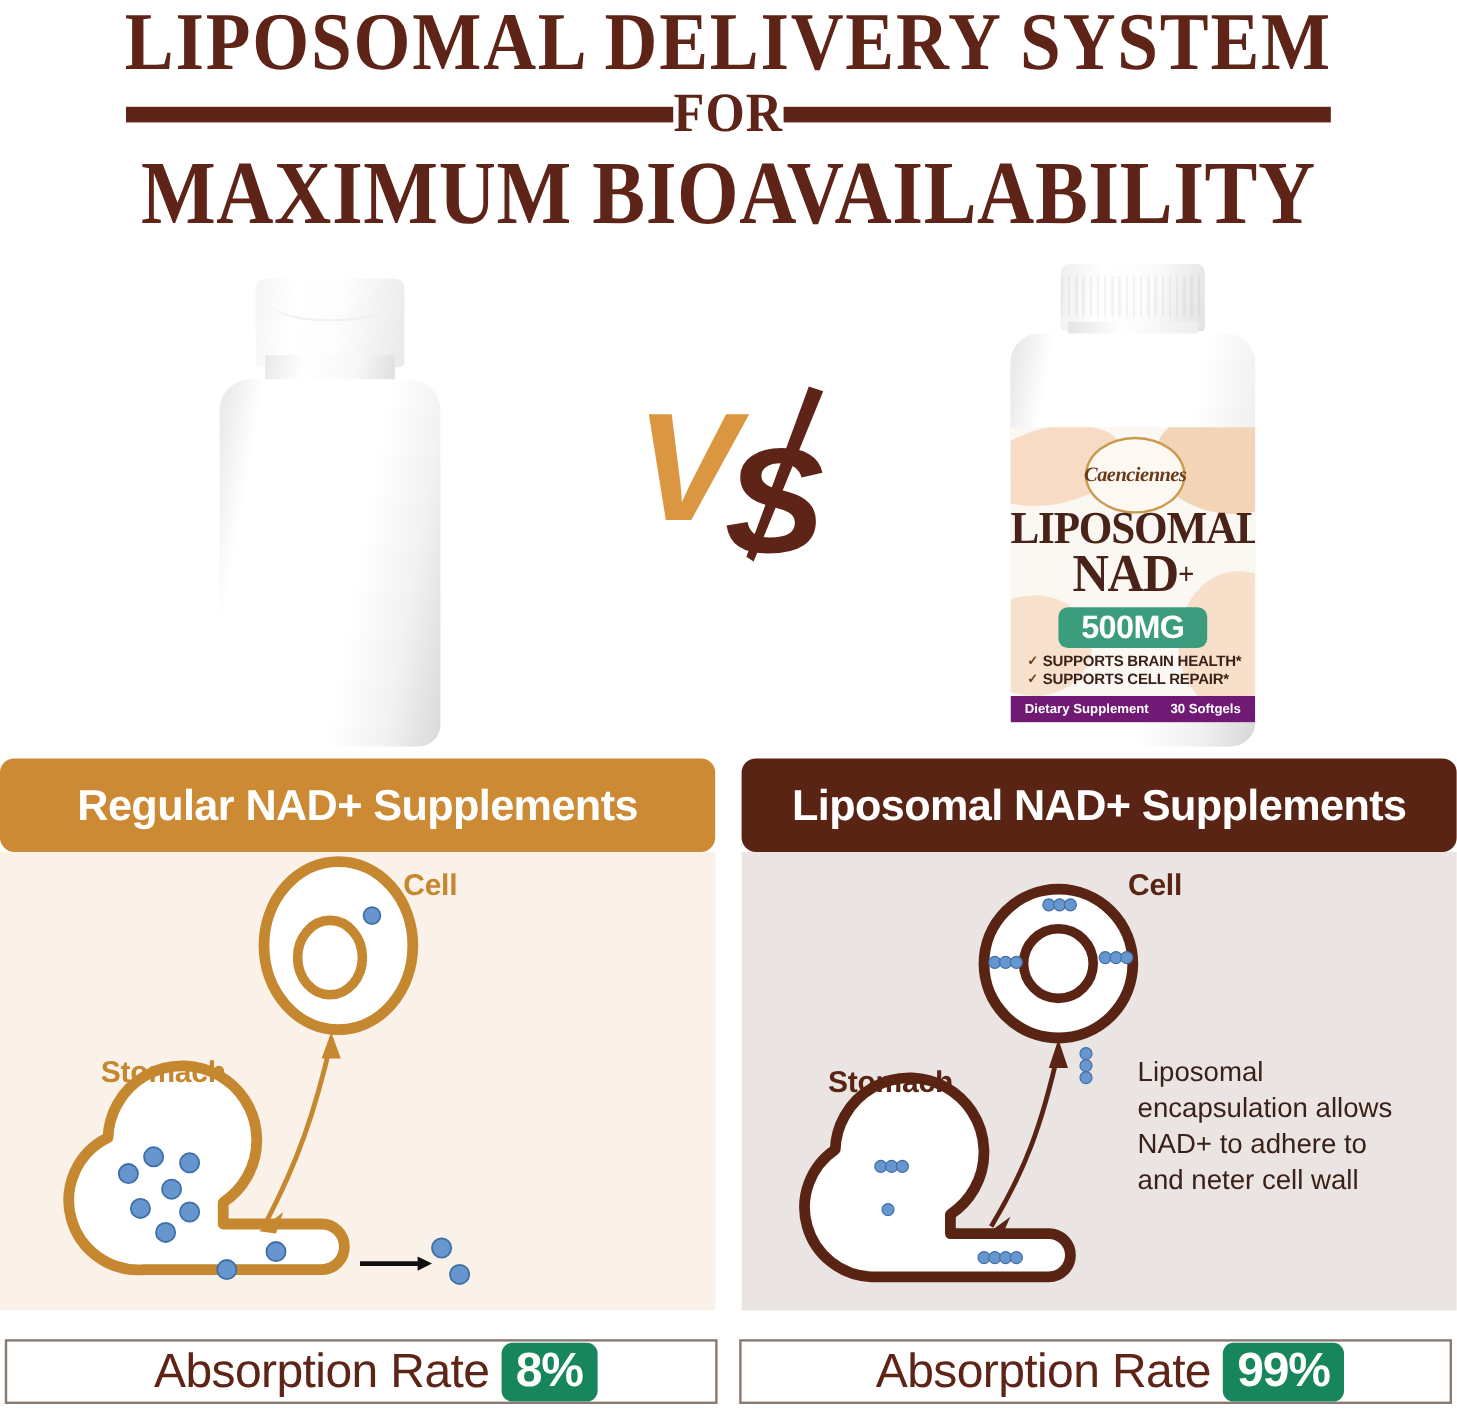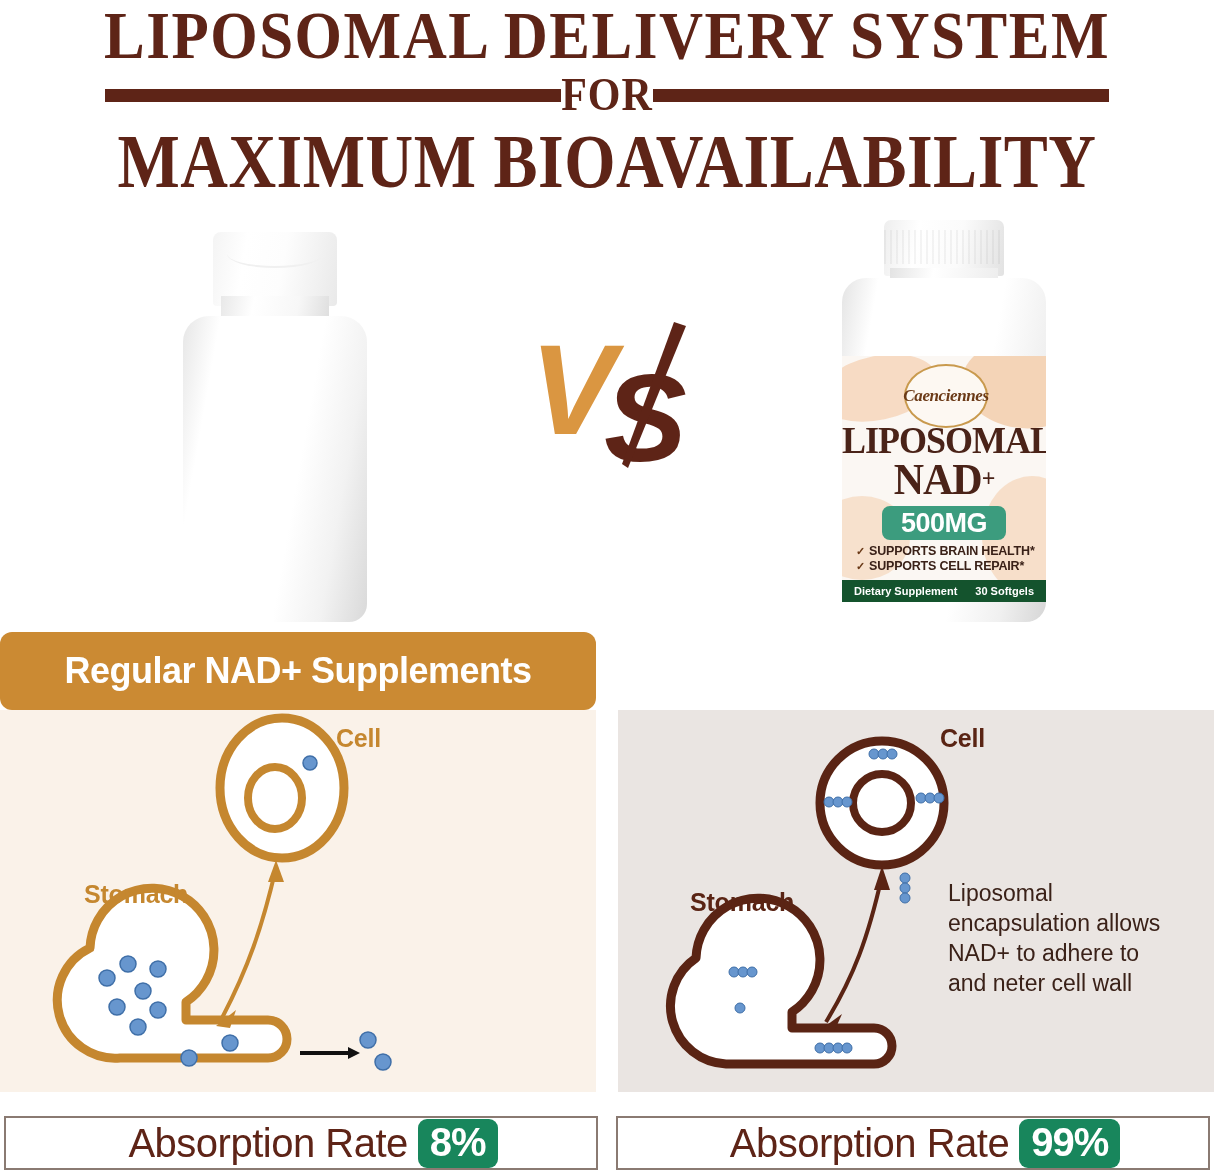--- a/index.html
+++ b/index.html
@@ -156,21 +156,21 @@
   }
   .bn-claims{position:absolute;left:14px;top:188px;width:182px;}
   .bn-claim{
     display:flex;align-items:center;gap:4px;
     font-size:12.5px;font-weight:bold;color:#3A2118;letter-spacing:-.2px;
     line-height:15px;
   }
   .bn-check{font-size:11px;color:#6B3A17;}
   .bn-footer{
     position:absolute;left:0;top:224px;width:204px;height:22px;
-    background:#14532d;display:flex;align-items:center;justify-content:space-between;
+    background:#701a75;display:flex;align-items:center;justify-content:space-between;
     padding:0 12px;box-sizing:border-box;
   }
   .bn-footer span{color:#fff;font-size:11px;font-weight:bold;}
 
   
   .panels{position:absolute;left:0;top:630px;width:1214px;height:482px;}
   .panel{position:absolute;top:0;width:596px;height:482px;}
   .panel.left{left:0;}
   .panel.right{left:618px;}
   .panel-header{
@@ -336,20 +336,21 @@
           <circle cx="383" cy="352" r="8" fill="#6796CE" stroke="#3F6FA8" stroke-width="1.5"></circle>
         </svg>
       </div>
 
       <div class="lbl lbl-cell" style="left:336px;top:14px;">Cell</div>
       <div class="lbl lbl-stomach" style="left:84px;top:170px;">Stomach</div>
     </div>
   </div>
 
   <div class="panel right">
+    <div class="panel-header">Liposomal NAD+ Supplements</div>
     <div class="panel-body">
       <div class="diagram">
         <svg width="596" height="382" viewBox="0 0 596 382">
 
           <circle cx="264" cy="93" r="62" fill="#ffffff" stroke="#5A2414" stroke-width="9"></circle>
           <circle cx="264" cy="93" r="29" fill="#ffffff" stroke="#5A2414" stroke-width="8"></circle>
 
           <g fill="#6796CE" stroke="#3F6FA8" stroke-width="1">
             <circle cx="256" cy="44" r="5"></circle>
               <circle cx="265" cy="44" r="5"></circle>

